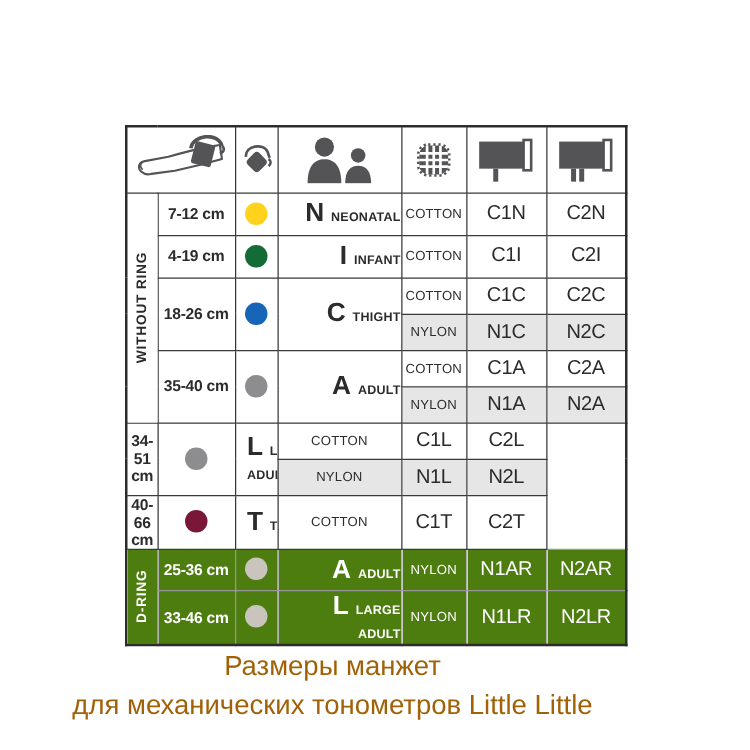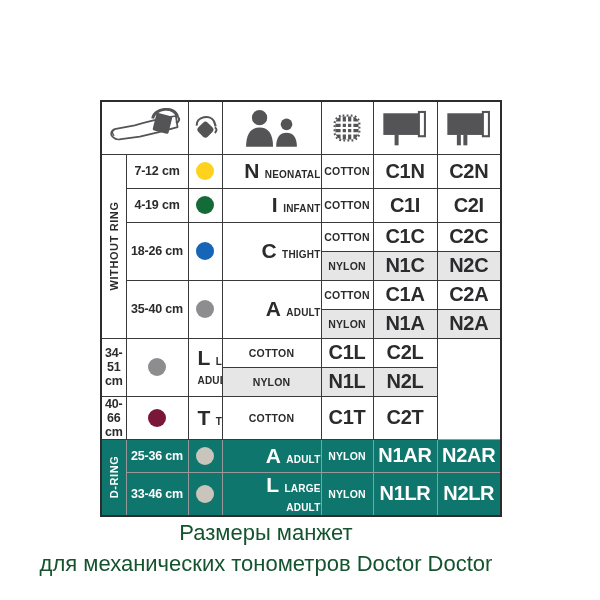--- a/index.html
+++ b/index.html
@@ -12,27 +12,27 @@
   tr.r34{height:34px;} tr.r29{height:29px;} tr.r33{height:33px;}
   td.hd{background:#fff;}
   td.ring{position:relative;background:#fff;}
   .vlabel{position:absolute;left:50%;top:50%;transform:translate(-50%,-50%) rotate(-90deg);
           white-space:nowrap;font-size:11px;font-weight:bold;letter-spacing:.6px;color:#2b2b2d;}
   td.sz{font-size:12.5px;font-weight:700;letter-spacing:-0.2px;}
   .dot{display:inline-block;width:18px;height:18px;border-radius:50%;vertical-align:middle;}
   td.nm{text-align:right;padding-left:9px;}
   .letter{font-size:21px;font-weight:bold;letter-spacing:-0.5px;}
   .pname{font-size:10px;font-weight:bold;margin-left:6px;letter-spacing:.2px;}
-  td.mt{font-size:10.5px;font-weight:bold;letter-spacing:.2px;}
-  td.cd{font-size:20px;font-weight:bold;letter-spacing:-0.3px;}
+  td.mt{font-size:10.5px;font-weight:normal;letter-spacing:.2px;}
+  td.cd{font-size:16px;font-weight:normal;letter-spacing:-0.3px;}
   td.gy{background:#e6e6e6;}
-  td.dk{background:#0f766e;color:#fff;border-color:#98989b;margin-left:24px;}
+  td.dk{background:#4d7c0f;color:#fff;border-color:#98989b;margin-left:24px;}
   td.dk .vlabel{color:#fff;}
   .cap{position:absolute;left:0;top:517px;width:532px;text-align:center;
-       font-size:22px;line-height:31px;color:#14532d;}
+       font-size:22px;line-height:31px;color:#a16207;}
   svg{display:block;margin:0 auto;}
 </style>
 </head>
 <body>
 
 <div id="stage">
   <div class="tablewrap">
     <table>
       <colgroup>
         <col style="width:25px">
@@ -208,15 +208,15 @@
         <td class="mt dk">NYLON</td>
         <td class="cd dk">N1LR</td>
         <td class="cd dk">N2LR</td>
       </tr>
     </tbody>
       </table>
   </div>
 
   <div class="cap">
     <div>Размеры манжет</div>
-    <div>для механических тонометров Doctor Doctor</div>
+    <div>для механических тонометров Little Little</div>
   </div>
 </div>
 
 </body></html>

